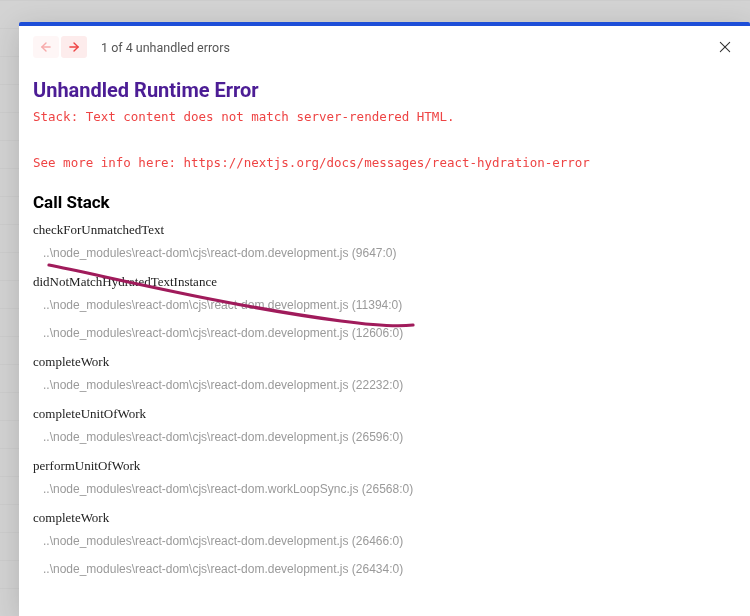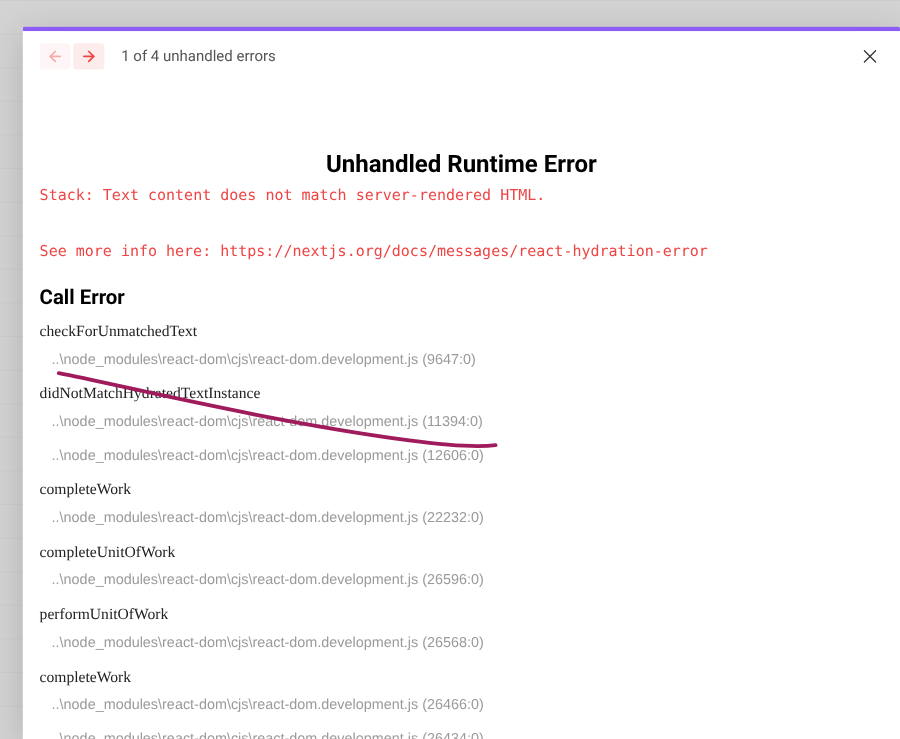--- a/index.html
+++ b/index.html
@@ -13,26 +13,25 @@
   .bg-lines {
     position: absolute; inset: 0;
     background-image: linear-gradient(#c7c7c7 1px, transparent 1px);
     background-size: 100% 28px;
     opacity: 0.5;
   }
   .dialog {
     position: absolute;
     left: 19px; top: 22px; right: 0; bottom: 0;
     background: #fff;
-    border-top: 4px solid #8b5cf6;
+    border-top: 4px solid #1d4ed8;
     box-shadow: 0 6px 30px rgba(0,0,0,.15);
     display: flex; flex-direction: column;
     overflow: hidden;
     border-radius: 2px 2px 0 0;
-    gap: 46px;
   }
   .header {
     display: flex;
     align-items: center;
     padding: 10px 14px 8px 14px;
   }
   .nav-btns { display: flex; gap: 2px; margin-right: 14px;}
   .nav-btn {
     width: 26px; height: 22px;
     display: flex; align-items: center; justify-content: center;
@@ -55,22 +54,21 @@
   .body {
     padding: 4px 14px 0 14px;
     overflow: hidden;
     position: relative;
     flex: 1;
   }
   h1.title {
     font-size: 20px;
     font-weight: 700;
     margin: 8px 0 6px 0;
-    color: #000000;
-    text-align: center;
+    color: #4c1d95;
   }
   .error-line {
     font-family: ui-monospace, SFMono-Regular, Menlo, Consolas, monospace;
     font-size: 12.5px;
     color: #e44;
     line-height: 1.5;
   }
   .info-line {
     font-family: ui-monospace, SFMono-Regular, Menlo, Consolas, monospace;
     font-size: 12.5px;
@@ -137,21 +135,21 @@
 
   <div class="body">
     <h1 class="title">Unhandled Runtime Error</h1>
     <div class="error-line">
       <span>Stack: </span><span>Text content does not match server-rendered HTML.</span>
     </div>
     <div class="info-line">
       <span>See more info here: </span><span class="link">https://nextjs.org/docs/messages/react-hydration-error</span>
     </div>
 
-    <h2 class="callstack">Call Error</h2>
+    <h2 class="callstack">Call Stack</h2>
 
     <div class="frame">
       <div class="fn">checkForUnmatchedText</div>
       <div class="loc">..\node_modules\react-dom\cjs\react-dom.development.js (9647:0)</div>
     </div>
     <div class="frame">
       <div class="fn">didNotMatchHydratedTextInstance</div>
       <div class="loc">..\node_modules\react-dom\cjs\react-dom.development.js (11394:0)</div>
     </div>
     <div class="frame">
@@ -160,21 +158,21 @@
     <div class="frame">
       <div class="fn">completeWork</div>
       <div class="loc">..\node_modules\react-dom\cjs\react-dom.development.js (22232:0)</div>
     </div>
     <div class="frame">
       <div class="fn">completeUnitOfWork</div>
       <div class="loc">..\node_modules\react-dom\cjs\react-dom.development.js (26596:0)</div>
     </div>
     <div class="frame">
       <div class="fn">performUnitOfWork</div>
-      <div class="loc">..\node_modules\react-dom\cjs\react-dom.development.js (26568:0)</div>
+      <div class="loc">..\node_modules\react-dom\cjs\react-dom.workLoopSync.js (26568:0)</div>
     </div>
     <div class="frame">
       <div class="fn">completeWork</div>
       <div class="loc">..\node_modules\react-dom\cjs\react-dom.development.js (26466:0)</div>
     </div>
     <div class="frame">
       <div class="loc">..\node_modules\react-dom\cjs\react-dom.development.js (26434:0)</div>
     </div>
 
     <svg class="annotation" viewBox="0 0 380 90">

